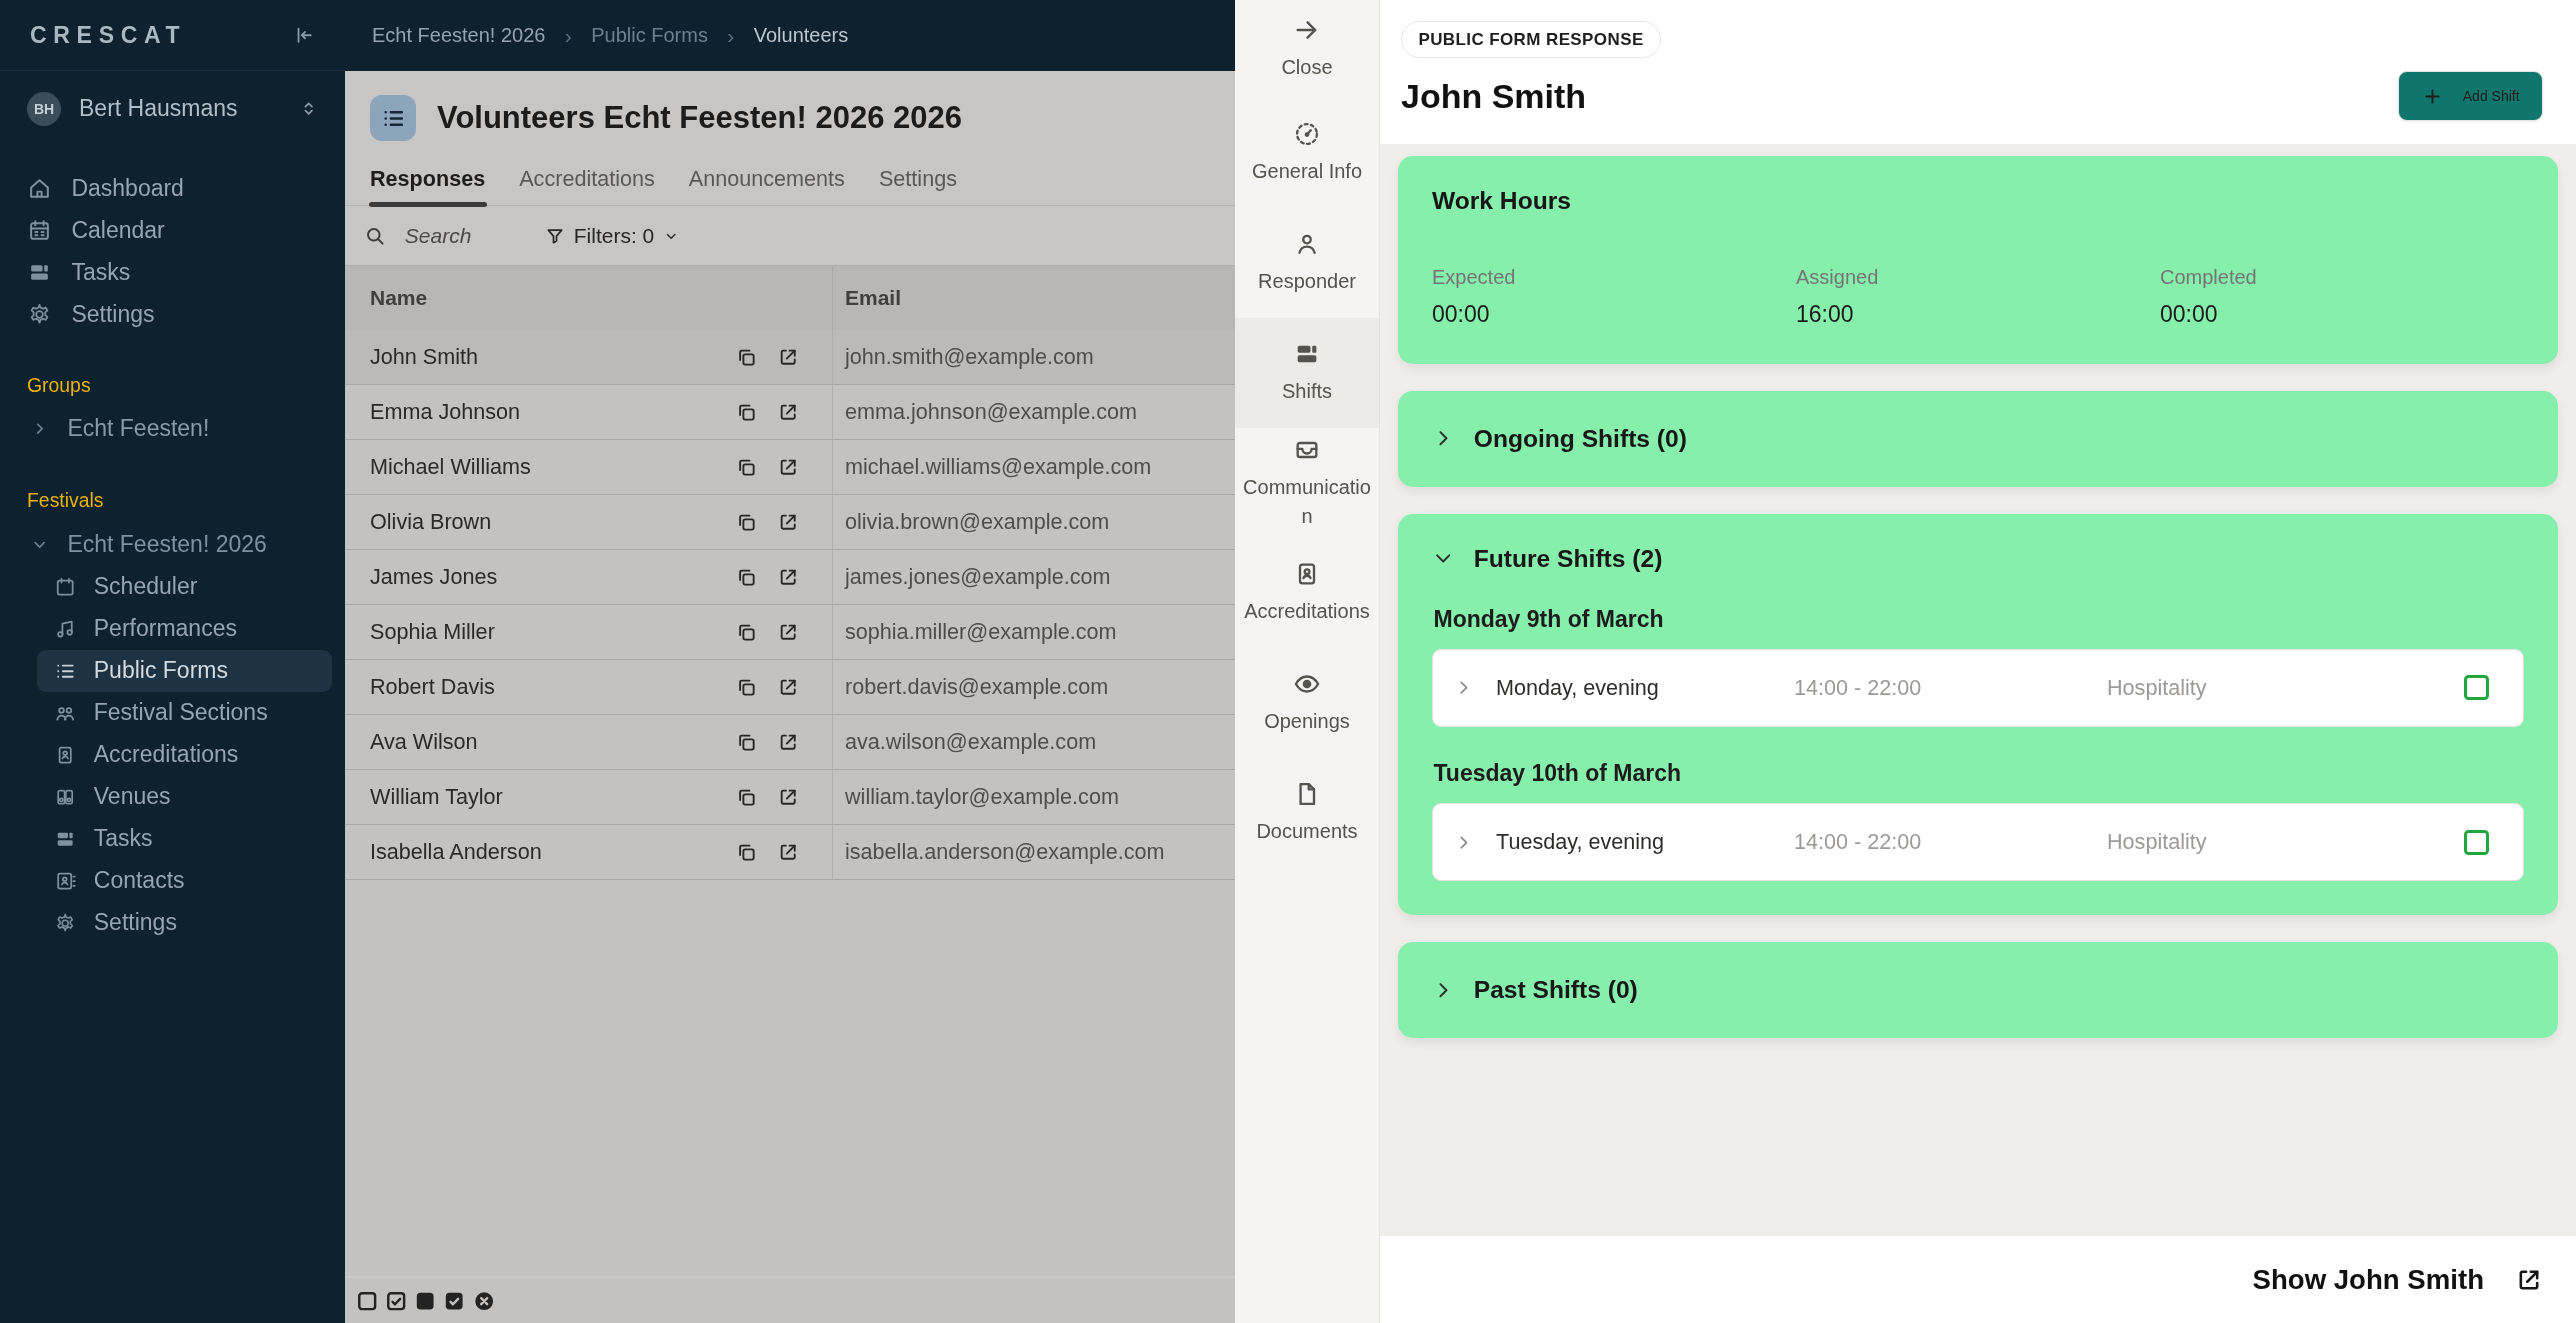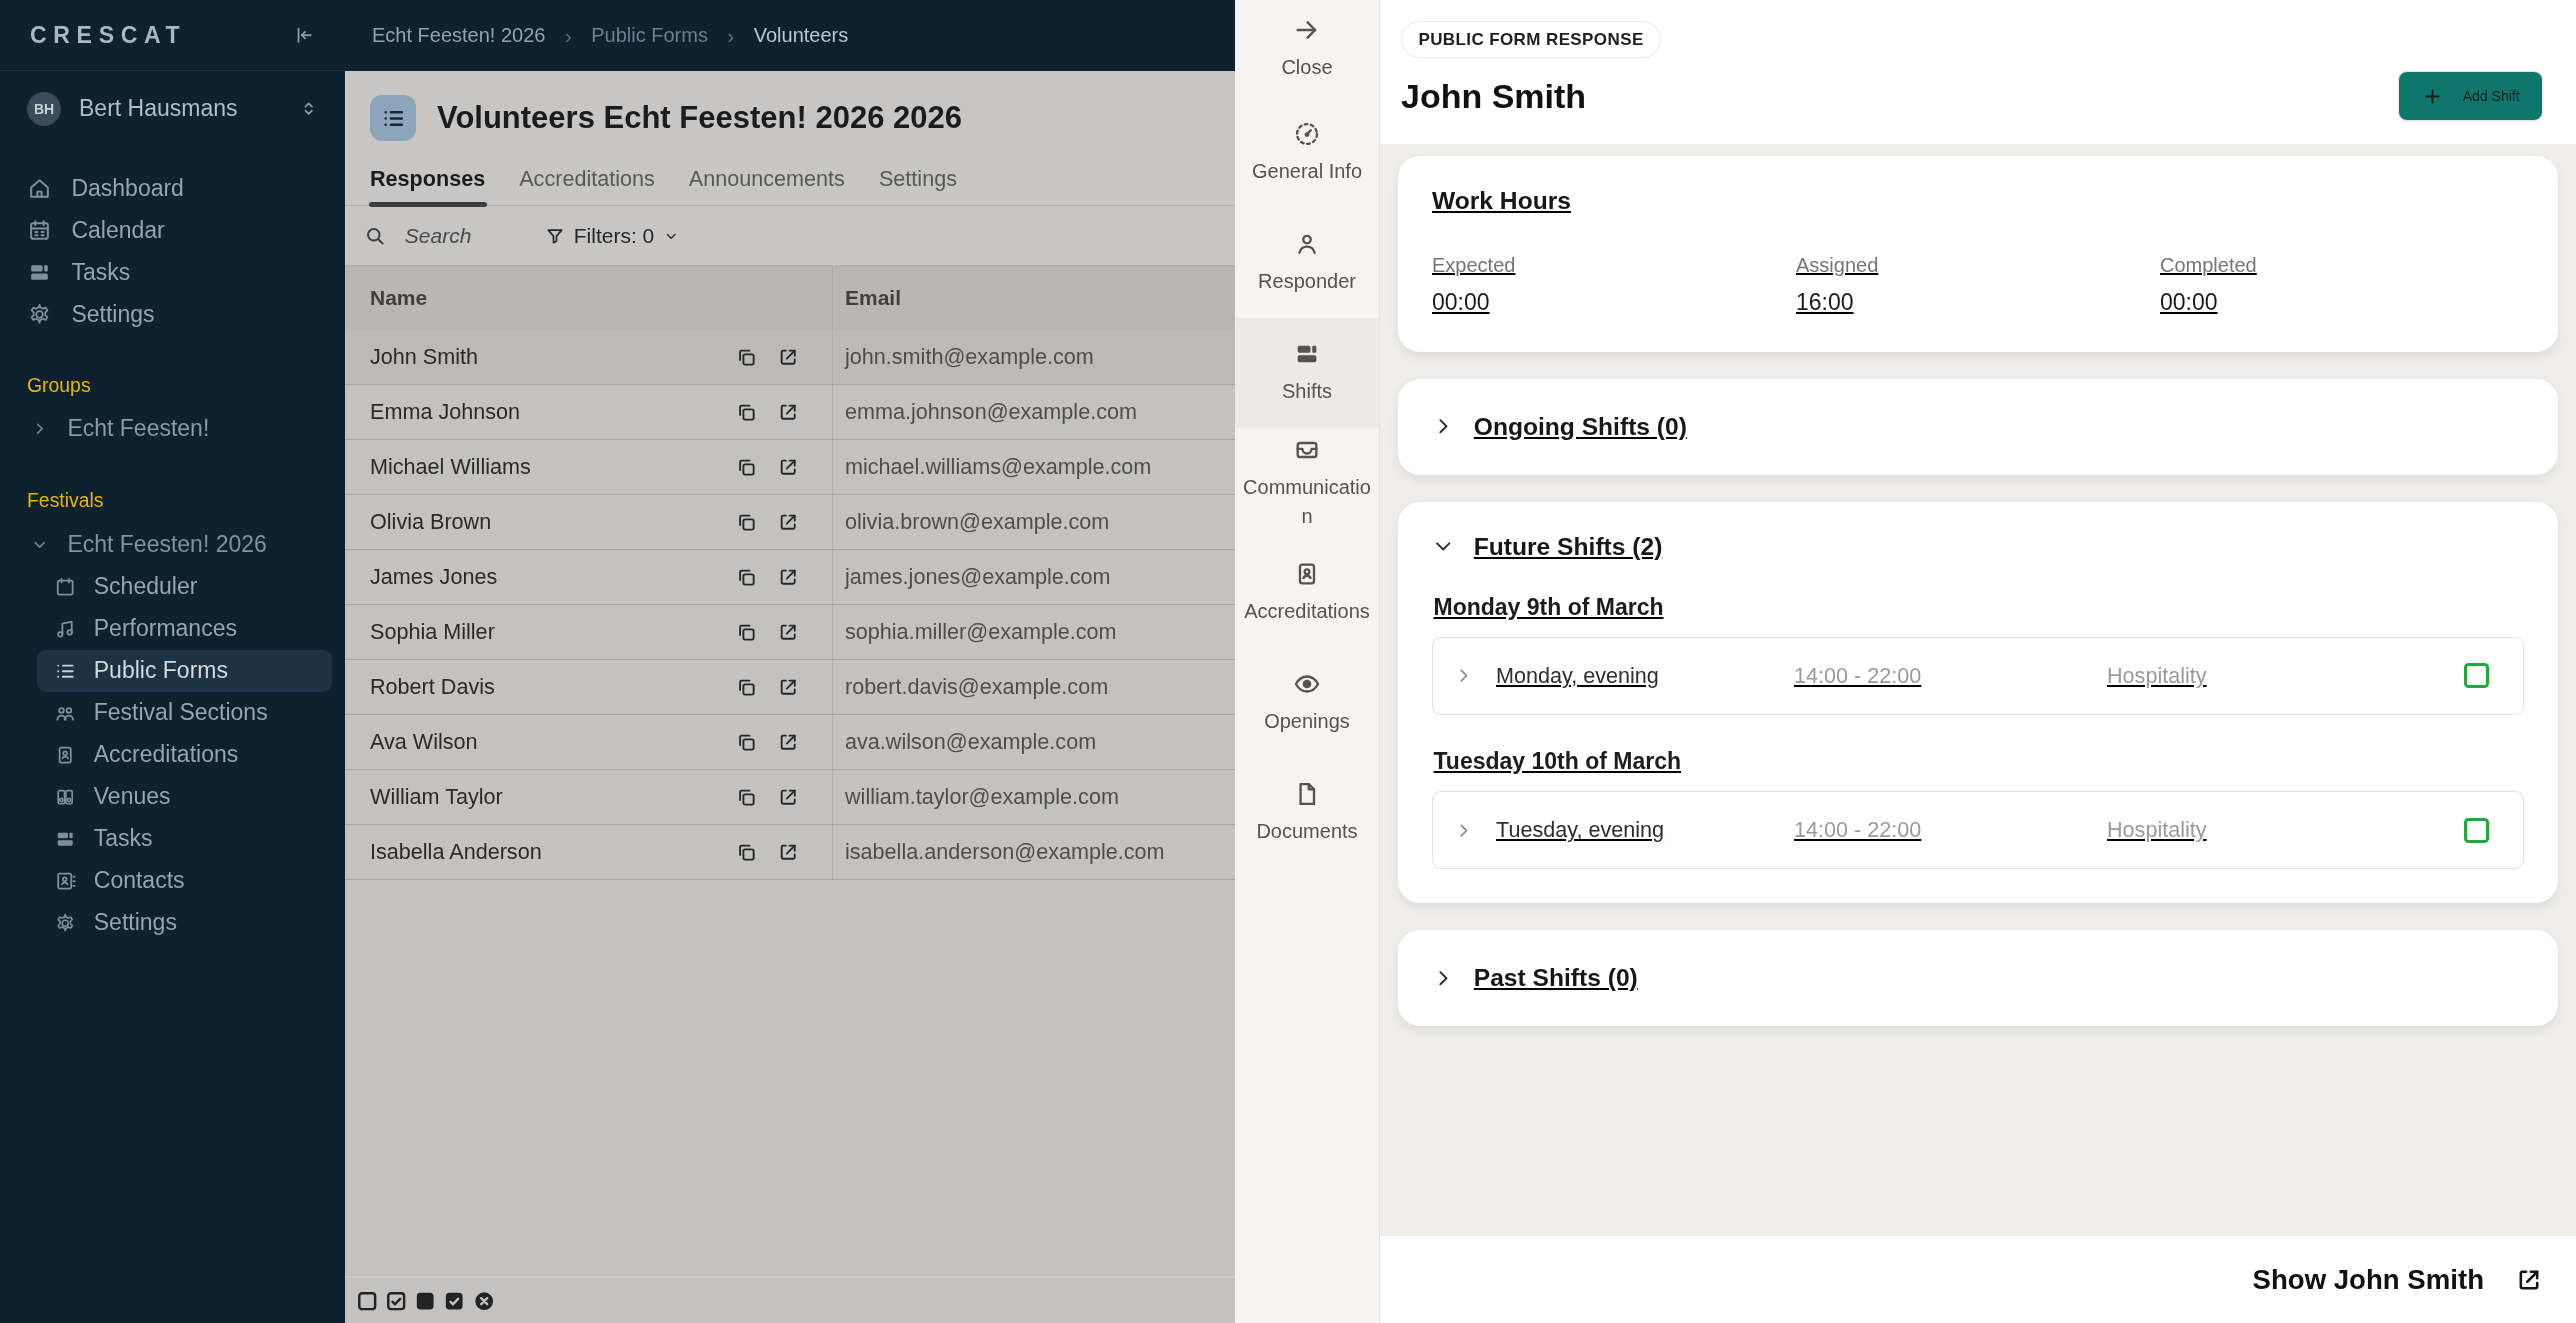--- a/index.html
+++ b/index.html
@@ -113,25 +113,25 @@
     color:#1f1f1f; background:#fff; }
   .detail-title-row { display:flex; align-items:center; margin-top:13.4px; }
   .detail-title { font-size:34px; font-weight:700; color:#111; }
   .add-shift-btn { margin-left:auto; display:flex; align-items:center; gap:20px;
     border:1.5px solid #e5e4e2; border-radius:9px; background:#0f766e;
     padding:13.4px 22.4px; font-size:14px; color:#1d1d1d; cursor:pointer;
     box-shadow:0 1.5px 3px rgba(0,0,0,0.04); }
   .add-shift-btn .ic { width:21px; height:21px; }
   .detail-body { flex:1; overflow:hidden; padding:12px 18px 0 18px;
     display:flex; flex-direction:column; gap:27px; }
-  .card { background:#ffffff; border-radius:22px;
-    box-shadow:0 4.5px 10.4px rgba(0,0,0,0.07);text-decoration:underline; }
+  .card { background:#86efac; border-radius:15px;
+    box-shadow:0 4.5px 10.4px rgba(0,0,0,0.07); }
   .wh-card { padding:31px 34px 36px 34px; }
   .card-title { font-size:24.6px; font-weight:600; color:#171717; }
-  .wh-stats { display:flex; margin-top:39px; }
+  .wh-stats { display:flex; margin-top:51px; }
   .wh-stat { flex:1; }
   .wh-label { font-size:20px; color:#757575; }
   .wh-value { font-size:23px; color:#1b1b1b; margin-top:12px; }
   .collapse-card { padding:34px; display:flex; align-items:center; gap:19.4px; cursor:pointer; }
   .collapse-card .chev, .future-head .chev { width:22.4px; height:22.4px; color:#2f2f2f; flex:none; }
   .future-card { padding:31px 34px 34px 34px; }
   .future-head { display:flex; align-items:center; gap:19.4px; cursor:pointer; }
   .date-heading { font-size:23px; font-weight:700; color:#1c1c1c; margin:33px 0 16.4px 1.5px; }
   .shift-row { border:1.5px solid #e2e1df; border-radius:9px; height:78px;
     display:grid; grid-template-columns:42px 298px 313px 1fr 60px;

